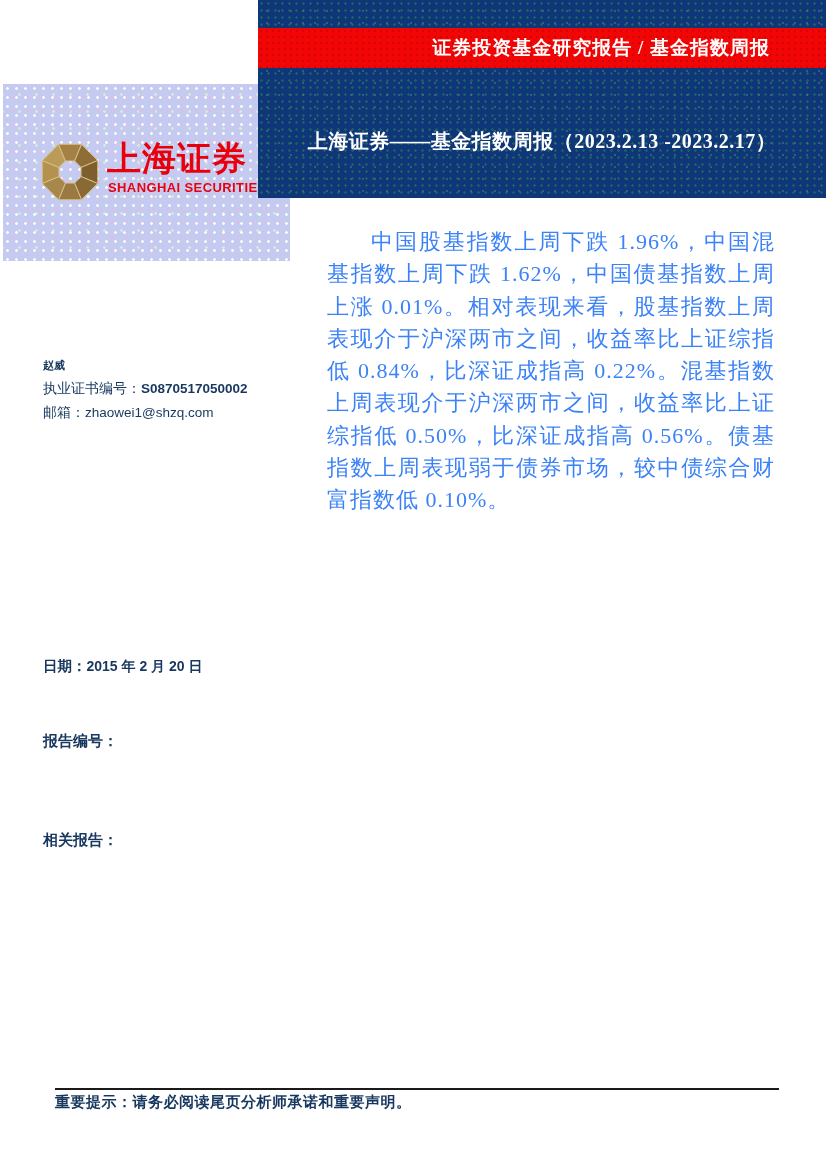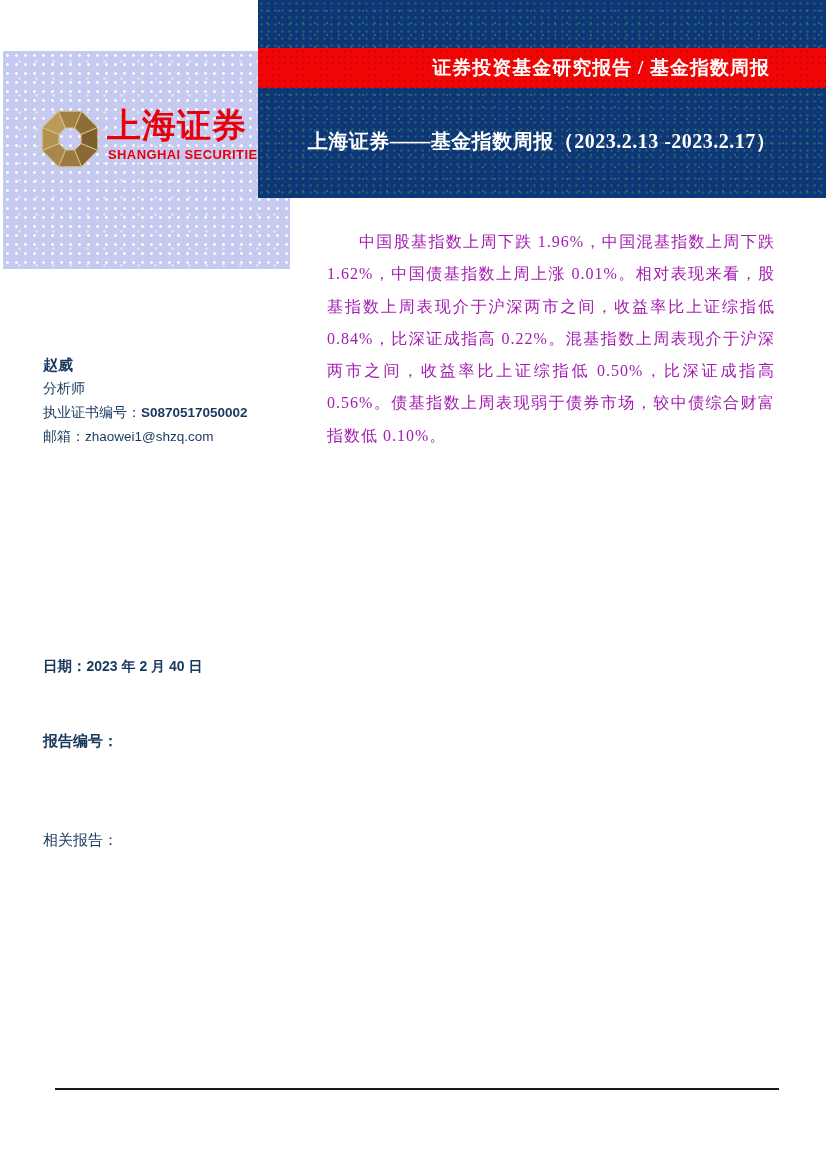--- a/index.html
+++ b/index.html
@@ -2,21 +2,21 @@
 <html><head>
 <meta charset="utf-8">
 <style>
   html,body{margin:0;padding:0;background:#fff;}
   .page{
     position:relative;width:826px;height:1169px;background:#ffffff;overflow:hidden;
     font-family:"Liberation Serif","DejaVu Serif",serif;
   }
   
   .logo-box{
-    position:absolute;left:3px;top:51px;width:287px;height:218px;
+    position:absolute;left:3px;top:84px;width:287px;height:177px;
     background-color:#c5cbf0;
     background-image:
       radial-gradient(circle,rgba(255,255,255,.95) 1px,transparent 1.6px),
       radial-gradient(circle,rgba(255,170,205,.65) 1px,transparent 1.6px),
       radial-gradient(circle,rgba(235,255,190,.55) 1px,transparent 1.6px);
     background-size:9px 9px,14px 14px,17px 17px;
     background-position:0 0,4px 6px,8px 2px;
     z-index:1;
   }
   .logo-octagon{position:absolute;left:37px;top:58px;}
@@ -38,43 +38,43 @@
     background-size:7px 7px,12px 12px;
     background-position:0 0,3px 5px;
     z-index:2;
   }
   .red-band{
     position:absolute;left:0;top:28px;width:568px;height:40px;
     background-color:#f20505;
     background-image:radial-gradient(circle,rgba(120,0,20,.28) 1px,transparent 1.5px);
     background-size:6px 6px;
     display:flex;align-items:center;justify-content:flex-end;
-    box-sizing:border-box;padding-right:56px;margin-top:20px;
+    box-sizing:border-box;padding-right:56px;
   }
   .red-band span{
     color:#ffffff;font-size:19px;font-weight:bold;letter-spacing:1px;white-space:nowrap;
   }
   .blue-title{
     position:absolute;left:0;top:128px;width:568px;text-align:center;
     color:#ffffff;font-size:20px;font-weight:bold;letter-spacing:.5px;white-space:nowrap;
   }
   
   .sidebar{position:absolute;left:43px;top:0;width:240px;color:#17375e;z-index:3;}
   .analyst{position:absolute;top:353px;left:0;width:240px;font-size:14px;line-height:24px;}
-  .analyst .name{font-size:15px;font-weight:bold;}
+  .analyst .name{font-size:11px;font-weight:bold;}
   .value-sans{font-family:Liberation Sans, sans-serif;font-size:13.5px;}
   .license-no{font-weight:bold;}
   .date-row{position:absolute;top:657px;left:0;font-size:14.5px;font-weight:bold;white-space:nowrap;}
   .date-row .value-sans{font-weight:bold;font-size:14px;}
   .report-no-row{position:absolute;top:732px;left:0;font-size:15px;font-weight:bold;}
-  .related-row{position:absolute;top:831px;left:0;font-size:15px;font-weight:normal;}
+  .related-row{position:absolute;top:831px;left:0;font-size:15px;font-weight:bold;}
   
   .body-text{
     position:absolute;left:327px;top:226px;width:448px;
-    font-size:16px;line-height:32.3px;letter-spacing:1px;color:#a21caf;
+    font-size:22px;line-height:32.3px;letter-spacing:1px;color:#3b82f6;
     text-align:justify;
   }
   .body-text p{margin:0;text-indent:2em;}
   
   .footer-rule{position:absolute;left:55px;top:1088px;width:724px;height:0;border-top:2px solid #1a1a1a;}
   .footer-notice{
     position:absolute;left:55px;top:1093px;width:724px;
     font-size:15px;font-weight:bold;color:#17375e;letter-spacing:.5px;
   }
 </style>
@@ -104,34 +104,34 @@
   <div class="blue-block">
     <div class="red-band">
       <span>证券投资基金研究报告 / 基金指数周报</span>
     </div>
     <div class="blue-title">上海证券——基金指数周报（2023.2.13 -2023.2.17）</div>
   </div>
 
   <div class="sidebar">
     <div class="analyst">
       <div class="name">赵威</div>
-      <div>分析师</div>
       <div>
         <span>执业证书编号：</span><span class="value-sans license-no">S0870517050002</span>
       </div>
       <div>
         <span>邮箱：</span><span class="value-sans">zhaowei1@shzq.com</span>
       </div>
     </div>
     <div class="date-row">
-      <span>日期：</span><span class="value-sans">2023 年 2 月 40 日</span>
+      <span>日期：</span><span class="value-sans">2015 年 2 月 20 日</span>
     </div>
     <div class="report-no-row">报告编号：</div>
     <div class="related-row">相关报告：</div>
   </div>
 
   <div class="body-text">
     <p>中国股基指数上周下跌 1.96%，中国混基指数上周下跌 1.62%，中国债基指数上周上涨 0.01%。相对表现来看，股基指数上周表现介于沪深两市之间，收益率比上证综指低 0.84%，比深证成指高 0.22%。混基指数上周表现介于沪深两市之间，收益率比上证综指低 0.50%，比深证成指高 0.56%。债基指数上周表现弱于债券市场，较中债综合财富指数低 0.10%。</p>
   </div>
 
   <div class="footer-rule"></div>
+  <div class="footer-notice">重要提示：请务必阅读尾页分析师承诺和重要声明。</div>
 
 </div>
 
 </body></html>

